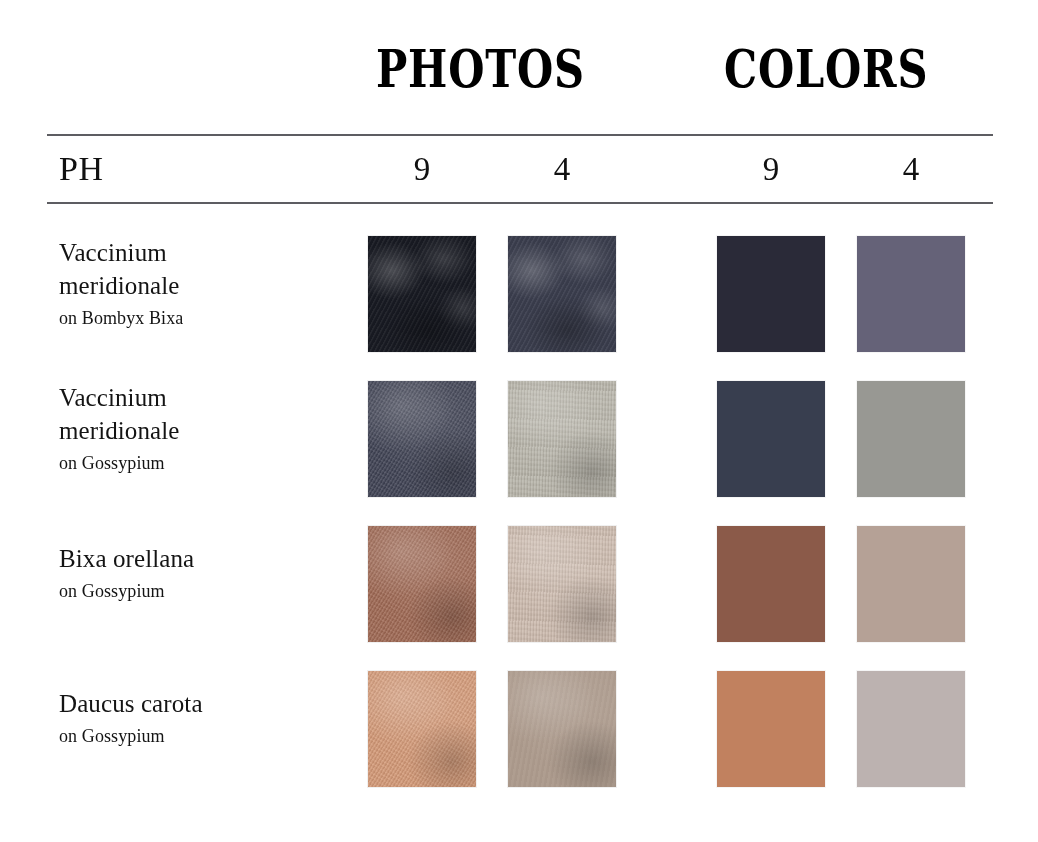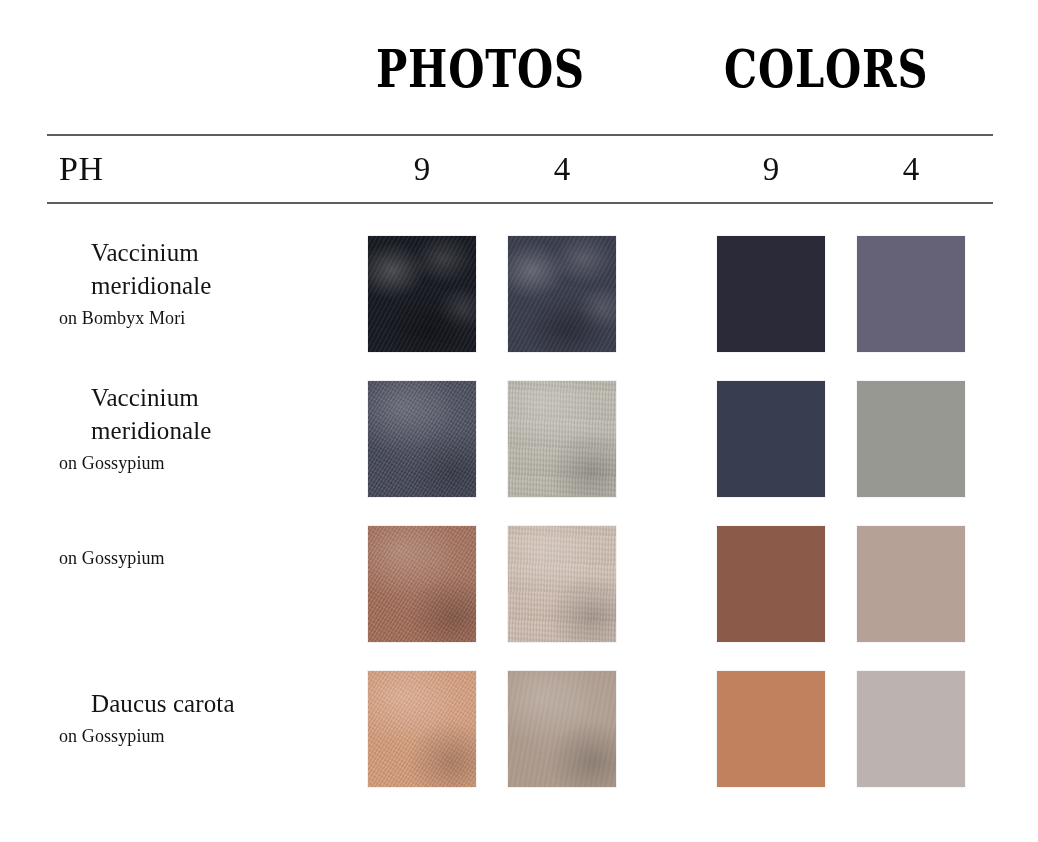--- a/index.html
+++ b/index.html
@@ -101,21 +101,20 @@
     top: 0;
     width: 290px;
   }
   .row-label.center { top: 16px; }
   .species {
     font-family: "Liberation Serif", serif;
     font-size: 25px;
     line-height: 33px;
     color: #141414;
     letter-spacing: 0.1px;
-    margin-left: 32px;
   }
   .substrate {
     font-family: "Liberation Serif", serif;
     font-size: 18px;
     line-height: 26px;
     color: #141414;
     margin-top: 3px;
     letter-spacing: 0.1px;
   }
 
@@ -225,21 +224,21 @@
     <div class="ph-value ph-c0">9</div>
     <div class="ph-value ph-c1">4</div>
     <div class="ph-value ph-c2">9</div>
     <div class="ph-value ph-c3">4</div>
   </div>
 
   <div class="row row-0">
     <div class="row-label">
       <div class="species">Vaccinium</div>
       <div class="species">meridionale</div>
-      <div class="substrate">on Bombyx Mori</div>
+      <div class="substrate">on Bombyx Bixa</div>
     </div>
     <div class="swatch photo weave-blotch sw-c0" style="background-color: rgb(24, 26, 34);"></div>
     <div class="swatch photo weave-blotch sw-c1" style="background-color: rgb(58, 61, 77);"></div>
     <div class="swatch flat sw-c2" style="background-color: rgb(42, 42, 56);"></div>
     <div class="swatch flat sw-c3" style="background-color: rgb(101, 98, 120);"></div>
   </div>
 
   <div class="row row-1">
     <div class="row-label">
       <div class="species">Vaccinium</div>
@@ -247,20 +246,21 @@
       <div class="substrate">on Gossypium</div>
     </div>
     <div class="swatch photo sw-c0" style="background-color: rgb(65, 68, 85);"></div>
     <div class="swatch photo weave-h sw-c1" style="background-color: rgb(182, 179, 168);"></div>
     <div class="swatch flat sw-c2" style="background-color: rgb(56, 62, 79);"></div>
     <div class="swatch flat sw-c3" style="background-color: rgb(152, 152, 147);"></div>
   </div>
 
   <div class="row row-2">
     <div class="row-label center">
+      <div class="species">Bixa orellana</div>
       <div class="substrate">on Gossypium</div>
     </div>
     <div class="swatch photo sw-c0" style="background-color: rgb(160, 106, 85);"></div>
     <div class="swatch photo weave-h sw-c1" style="background-color: rgb(203, 185, 172);"></div>
     <div class="swatch flat sw-c2" style="background-color: rgb(139, 90, 73);"></div>
     <div class="swatch flat sw-c3" style="background-color: rgb(181, 161, 150);"></div>
   </div>
 
   <div class="row row-3">
     <div class="row-label center">

